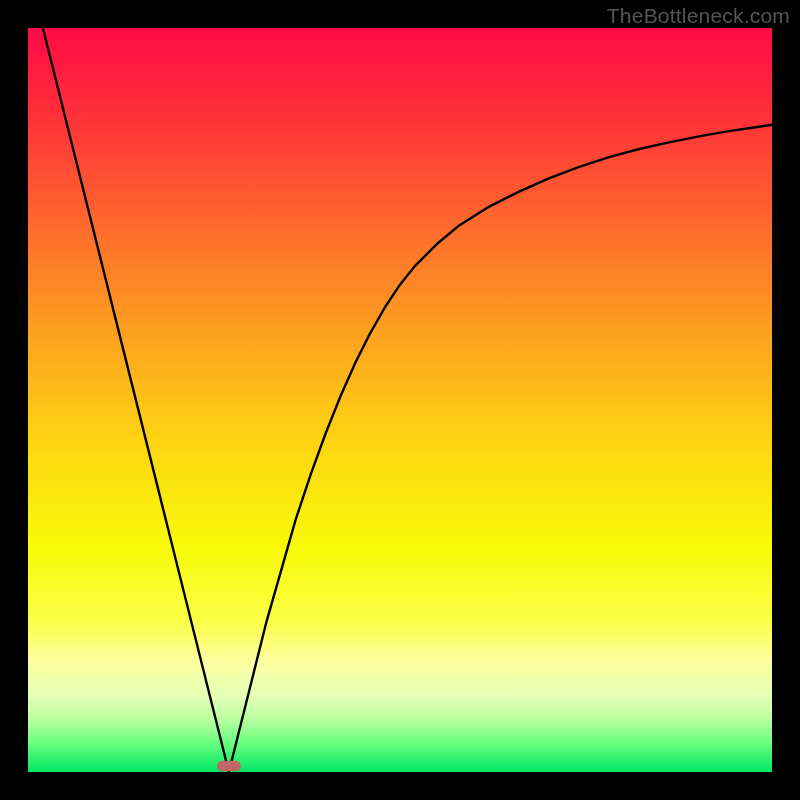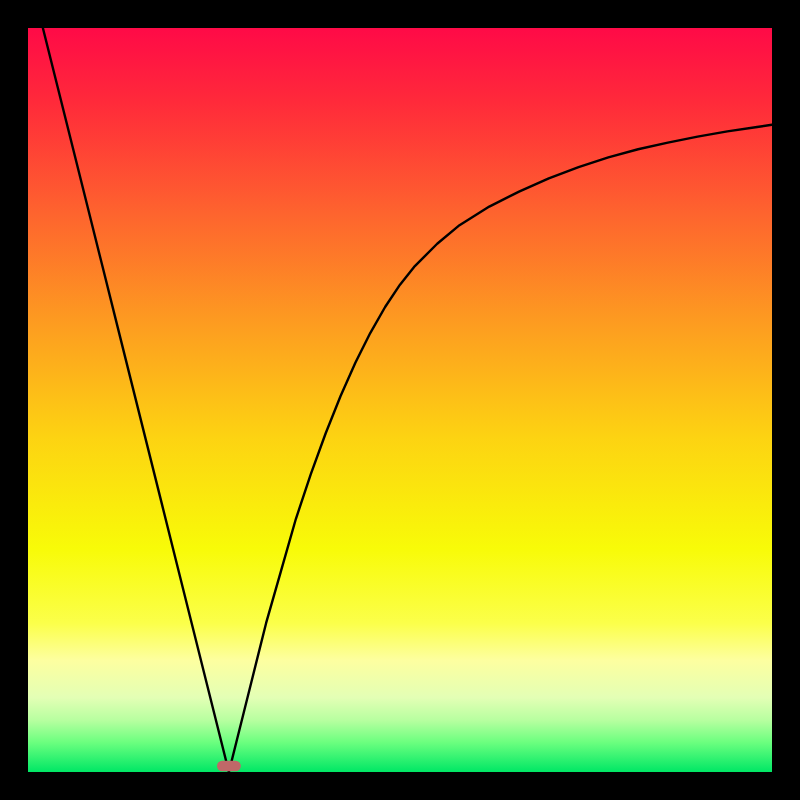--- a/index.html
+++ b/index.html
@@ -32,20 +32,21 @@
     font-size: 21px;
     font-weight: 500;
     letter-spacing: 0.2px;
     user-select: none;
   }
 </style>
 </head>
 <body>
 
 <div class="frame">
+  <div class="watermark">TheBottleneck.com</div>
   <svg class="plot" viewBox="0 0 744 744" preserveAspectRatio="none">
     <defs>
       <linearGradient id="bg-grad" x1="0" y1="0" x2="0" y2="1">
           <stop offset="0%" stop-color="#ff0a47"></stop>
           <stop offset="10%" stop-color="#ff2a3a"></stop>
           <stop offset="25%" stop-color="#fe642e"></stop>
           <stop offset="40%" stop-color="#fd9d20"></stop>
           <stop offset="55.00000000000001%" stop-color="#fdd312"></stop>
           <stop offset="70%" stop-color="#f8fb08"></stop>
           <stop offset="80%" stop-color="#fbff4a"></stop>

